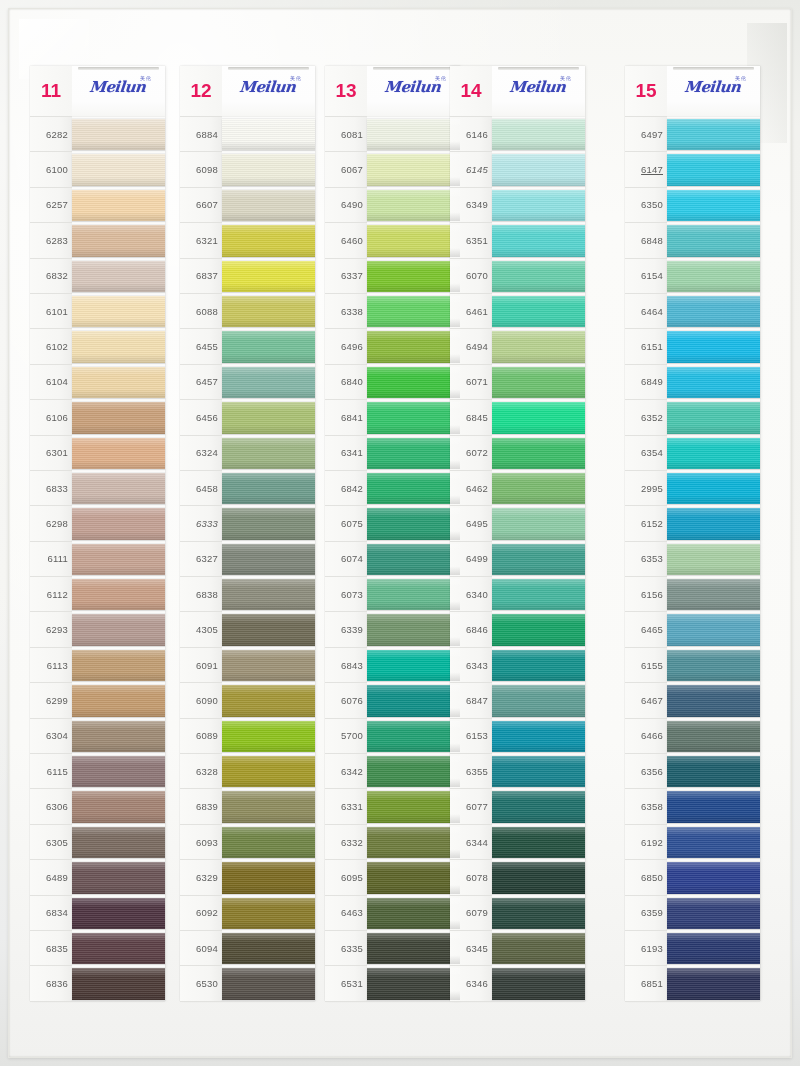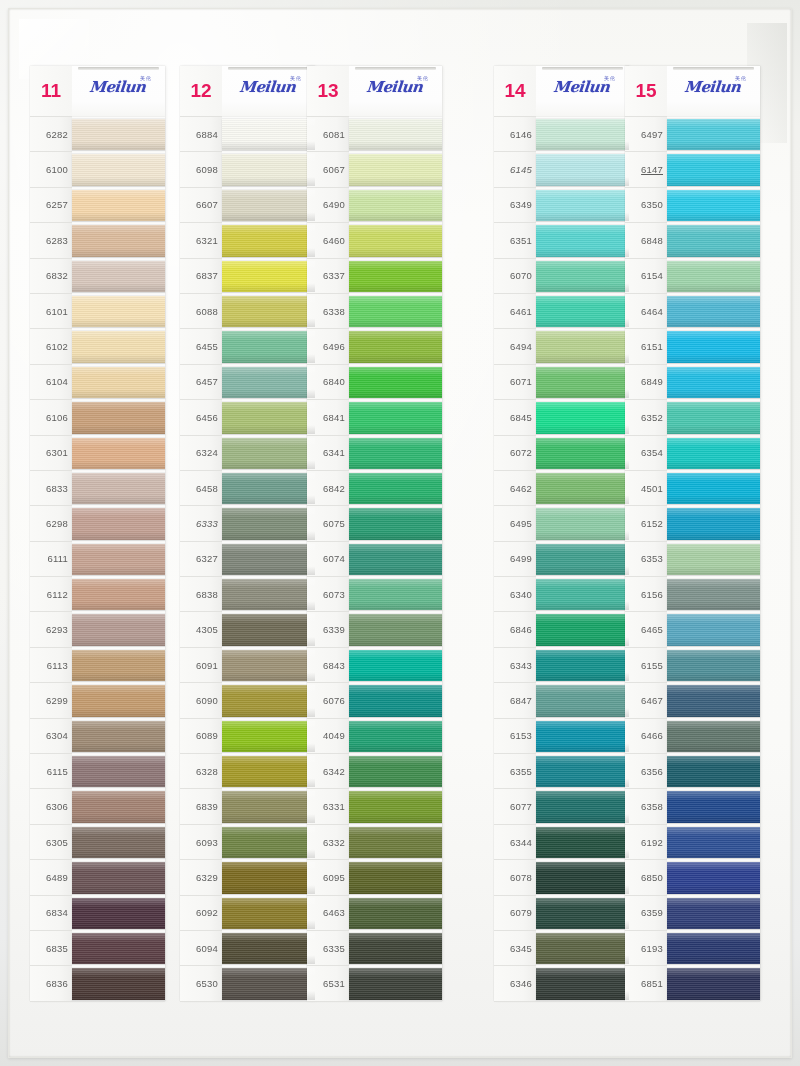--- a/index.html
+++ b/index.html
@@ -344,42 +344,42 @@
             <div class="yarn" style="background: rgb(138, 123, 42);"></div>
           </div>
           <div class="swatch" style="height: 35.4px;">
             <div class="yarn" style="background: rgb(81, 76, 54);"></div>
           </div>
           <div class="swatch" style="height: 35.4px;">
             <div class="yarn" style="background: rgb(87, 81, 74);"></div>
           </div>
         </div>
       </div>
-      <div class="column" style="left: 307px;">
+      <div class="column" style="left: 325px;">
         <div class="col-strip"></div>
         <div class="codes">
           <div class="head-cell">13</div>
           <div class="code-cell" style="height: 35.4px;">6081</div>
           <div class="code-cell" style="height: 35.4px;">6067</div>
           <div class="code-cell" style="height: 35.4px;">6490</div>
           <div class="code-cell" style="height: 35.4px;">6460</div>
           <div class="code-cell" style="height: 35.4px;">6337</div>
           <div class="code-cell" style="height: 35.4px;">6338</div>
           <div class="code-cell" style="height: 35.4px;">6496</div>
           <div class="code-cell" style="height: 35.4px;">6840</div>
           <div class="code-cell" style="height: 35.4px;">6841</div>
           <div class="code-cell" style="height: 35.4px;">6341</div>
           <div class="code-cell" style="height: 35.4px;">6842</div>
           <div class="code-cell" style="height: 35.4px;">6075</div>
           <div class="code-cell" style="height: 35.4px;">6074</div>
           <div class="code-cell" style="height: 35.4px;">6073</div>
           <div class="code-cell" style="height: 35.4px;">6339</div>
           <div class="code-cell" style="height: 35.4px;">6843</div>
           <div class="code-cell" style="height: 35.4px;">6076</div>
-          <div class="code-cell" style="height: 35.4px;">4049</div>
+          <div class="code-cell" style="height: 35.4px;">5700</div>
           <div class="code-cell" style="height: 35.4px;">6342</div>
           <div class="code-cell" style="height: 35.4px;">6331</div>
           <div class="code-cell" style="height: 35.4px;">6332</div>
           <div class="code-cell" style="height: 35.4px;">6095</div>
           <div class="code-cell" style="height: 35.4px;">6463</div>
           <div class="code-cell" style="height: 35.4px;">6335</div>
           <div class="code-cell" style="height: 35.4px;">6531</div>
         </div>
         <div class="swatches">
           <div class="logo-cell">
@@ -457,21 +457,21 @@
             <div class="yarn" style="background: rgb(78, 98, 56);"></div>
           </div>
           <div class="swatch" style="height: 35.4px;">
             <div class="yarn" style="background: rgb(62, 67, 54);"></div>
           </div>
           <div class="swatch" style="height: 35.4px;">
             <div class="yarn" style="background: rgb(59, 64, 56);"></div>
           </div>
         </div>
       </div>
-      <div class="column" style="left: 494px;">
+      <div class="column" style="left: 450px;">
         <div class="col-strip"></div>
         <div class="codes">
           <div class="head-cell">14</div>
           <div class="code-cell" style="height: 35.4px;">6146</div>
           <div class="code-cell" style="height: 35.4px; font-style: italic;">6145</div>
           <div class="code-cell" style="height: 35.4px;">6349</div>
           <div class="code-cell" style="height: 35.4px;">6351</div>
           <div class="code-cell" style="height: 35.4px;">6070</div>
           <div class="code-cell" style="height: 35.4px;">6461</div>
           <div class="code-cell" style="height: 35.4px;">6494</div>
@@ -584,21 +584,21 @@
           <div class="code-cell" style="height: 35.4px;">6497</div>
           <div class="code-cell" style="height: 35.4px; text-decoration: underline;">6147</div>
           <div class="code-cell" style="height: 35.4px;">6350</div>
           <div class="code-cell" style="height: 35.4px;">6848</div>
           <div class="code-cell" style="height: 35.4px;">6154</div>
           <div class="code-cell" style="height: 35.4px;">6464</div>
           <div class="code-cell" style="height: 35.4px;">6151</div>
           <div class="code-cell" style="height: 35.4px;">6849</div>
           <div class="code-cell" style="height: 35.4px;">6352</div>
           <div class="code-cell" style="height: 35.4px;">6354</div>
-          <div class="code-cell" style="height: 35.4px;">4501</div>
+          <div class="code-cell" style="height: 35.4px;">2995</div>
           <div class="code-cell" style="height: 35.4px;">6152</div>
           <div class="code-cell" style="height: 35.4px;">6353</div>
           <div class="code-cell" style="height: 35.4px;">6156</div>
           <div class="code-cell" style="height: 35.4px;">6465</div>
           <div class="code-cell" style="height: 35.4px;">6155</div>
           <div class="code-cell" style="height: 35.4px;">6467</div>
           <div class="code-cell" style="height: 35.4px;">6466</div>
           <div class="code-cell" style="height: 35.4px;">6356</div>
           <div class="code-cell" style="height: 35.4px;">6358</div>
           <div class="code-cell" style="height: 35.4px;">6192</div>

